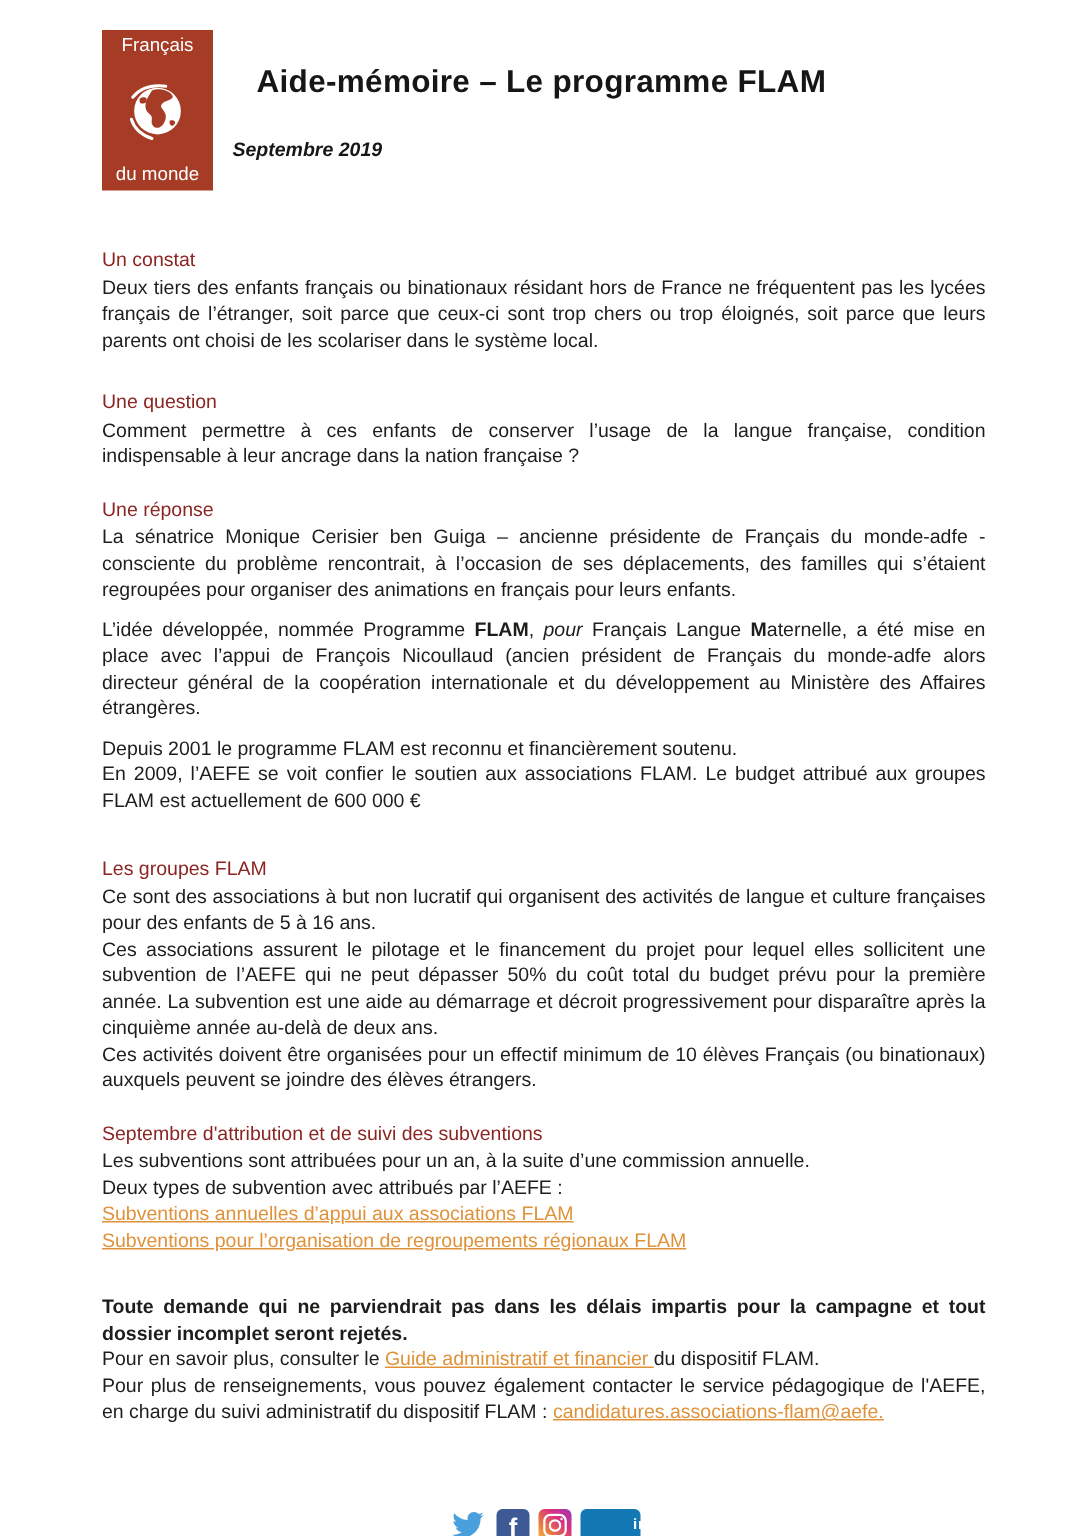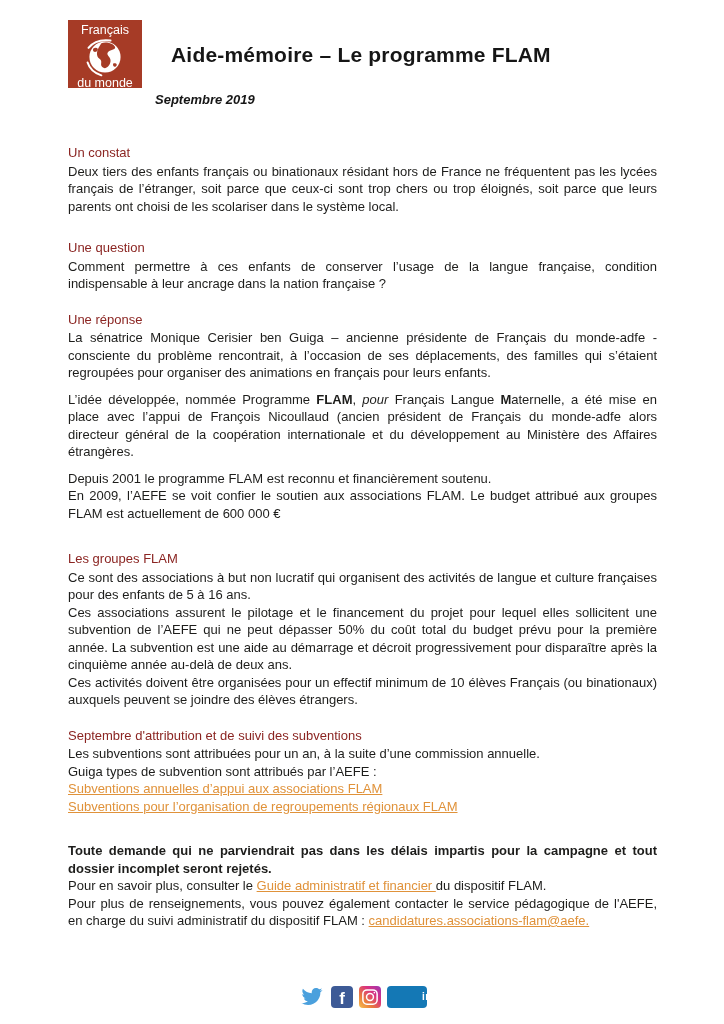--- a/index.html
+++ b/index.html
@@ -9,21 +9,21 @@
     background:#ffffff;
     box-sizing:border-box;
     padding:20px 67px 0 68px;
     font-family:"Liberation Sans", sans-serif;
     color:#1d1d1b;
     overflow:hidden;
   }
   
   .doc-header{display:flex;align-items:flex-start;}
   .logo{
-    width:74px;height:68px;
+    width:74px;height:107px;
     background:#a63b26;
     color:#ffffff;
     display:flex;flex-direction:column;align-items:center;justify-content:space-between;
     padding:4px 2px;box-sizing:border-box;
     font-size:12.5px;line-height:13px;
     flex:0 0 auto;
   }
   .logo-globe{width:44px;height:44px;margin:-2px 0;}
   .header-text{padding-left:13px;padding-top:7px;}
   .title{
@@ -109,21 +109,21 @@
     <section class="sec-tight">
       <h2 class="sec-h">Les groupes FLAM</h2>
       <p class="just">Ce sont des associations à but non lucratif qui organisent des activités de langue et culture françaises pour des enfants de 5 à 16 ans.</p>
       <p class="just">Ces associations assurent le pilotage et le financement du projet pour lequel elles sollicitent une subvention de l’AEFE qui ne peut dépasser 50% du coût total du budget prévu pour la première année. La subvention est une aide au démarrage et décroit progressivement pour disparaître après la cinquième année au-delà de deux ans.</p>
       <p class="just">Ces activités doivent être organisées pour un effectif minimum de 10 élèves Français (ou binationaux) auxquels peuvent se joindre des élèves étrangers.</p>
     </section>
 
     <section class="sec-links">
       <h2 class="sec-h">Septembre d'attribution et de suivi des subventions</h2>
       <p class="just">Les subventions sont attribuées pour un an, à la suite d’une commission annuelle.</p>
-      <p class="just">Guiga types de subvention sont attribués par l’AEFE :</p>
+      <p class="just">Deux types de subvention avec attribués par l’AEFE :</p>
       <a class="link link-block">Subventions annuelles d’appui aux associations FLAM</a>
       <a class="link link-block">Subventions pour l’organisation de regroupements régionaux FLAM</a>
     </section>
 
     <section>
       <p class="just bold">Toute demande qui ne parviendrait pas dans les délais impartis pour la campagne et tout dossier incomplet seront rejetés.</p>
       <p class="just"><span>Pour en savoir plus, consulter le </span><a class="link">Guide administratif et financier </a><span>du dispositif FLAM.</span></p>
       <p class="just"><span>Pour plus de renseignements, vous pouvez également contacter le service pédagogique de l'AEFE, en charge du suivi administratif du dispositif FLAM : </span><a class="link">candidatures.associations-flam@aefe.</a></p>
     </section>
 

